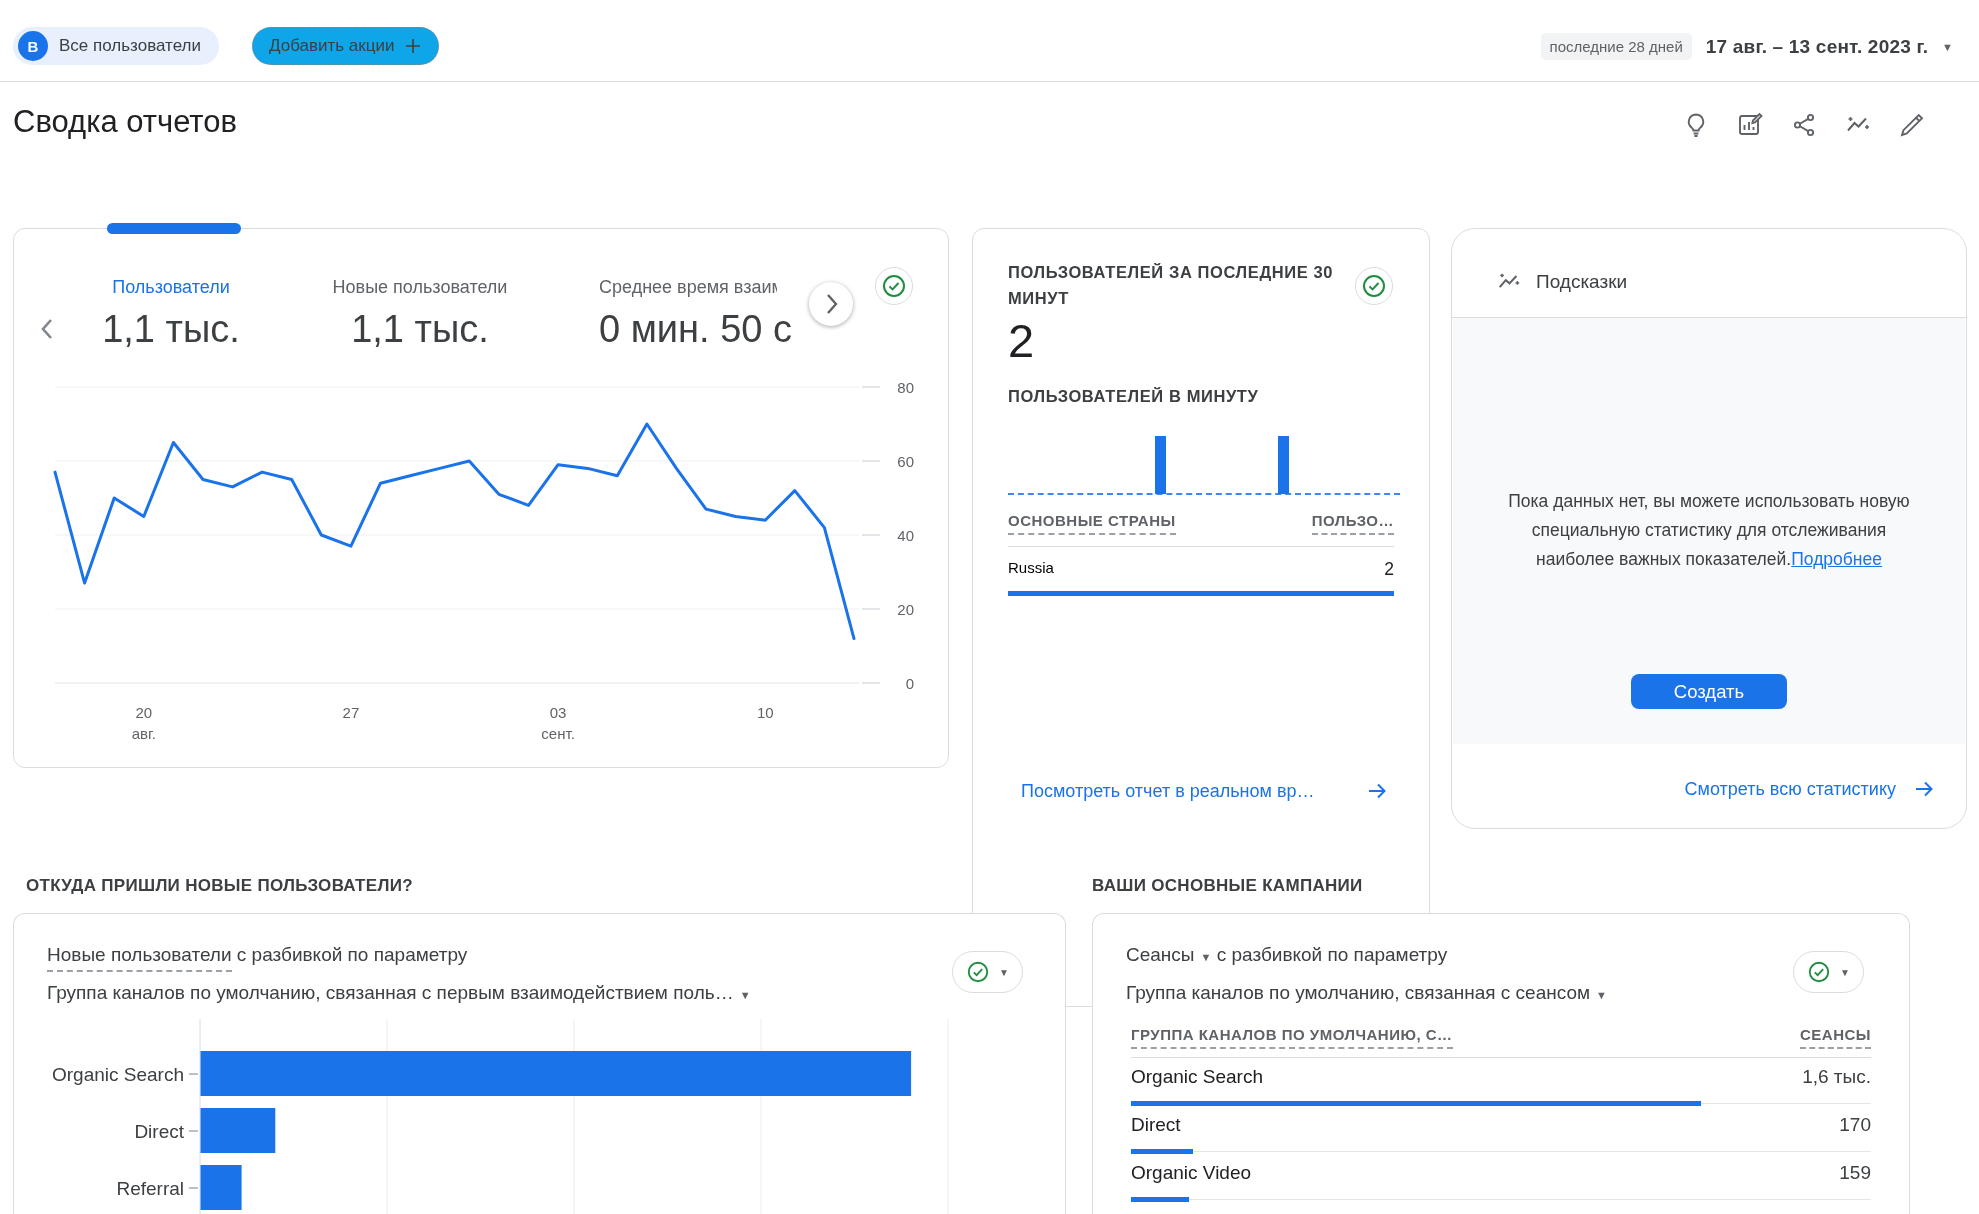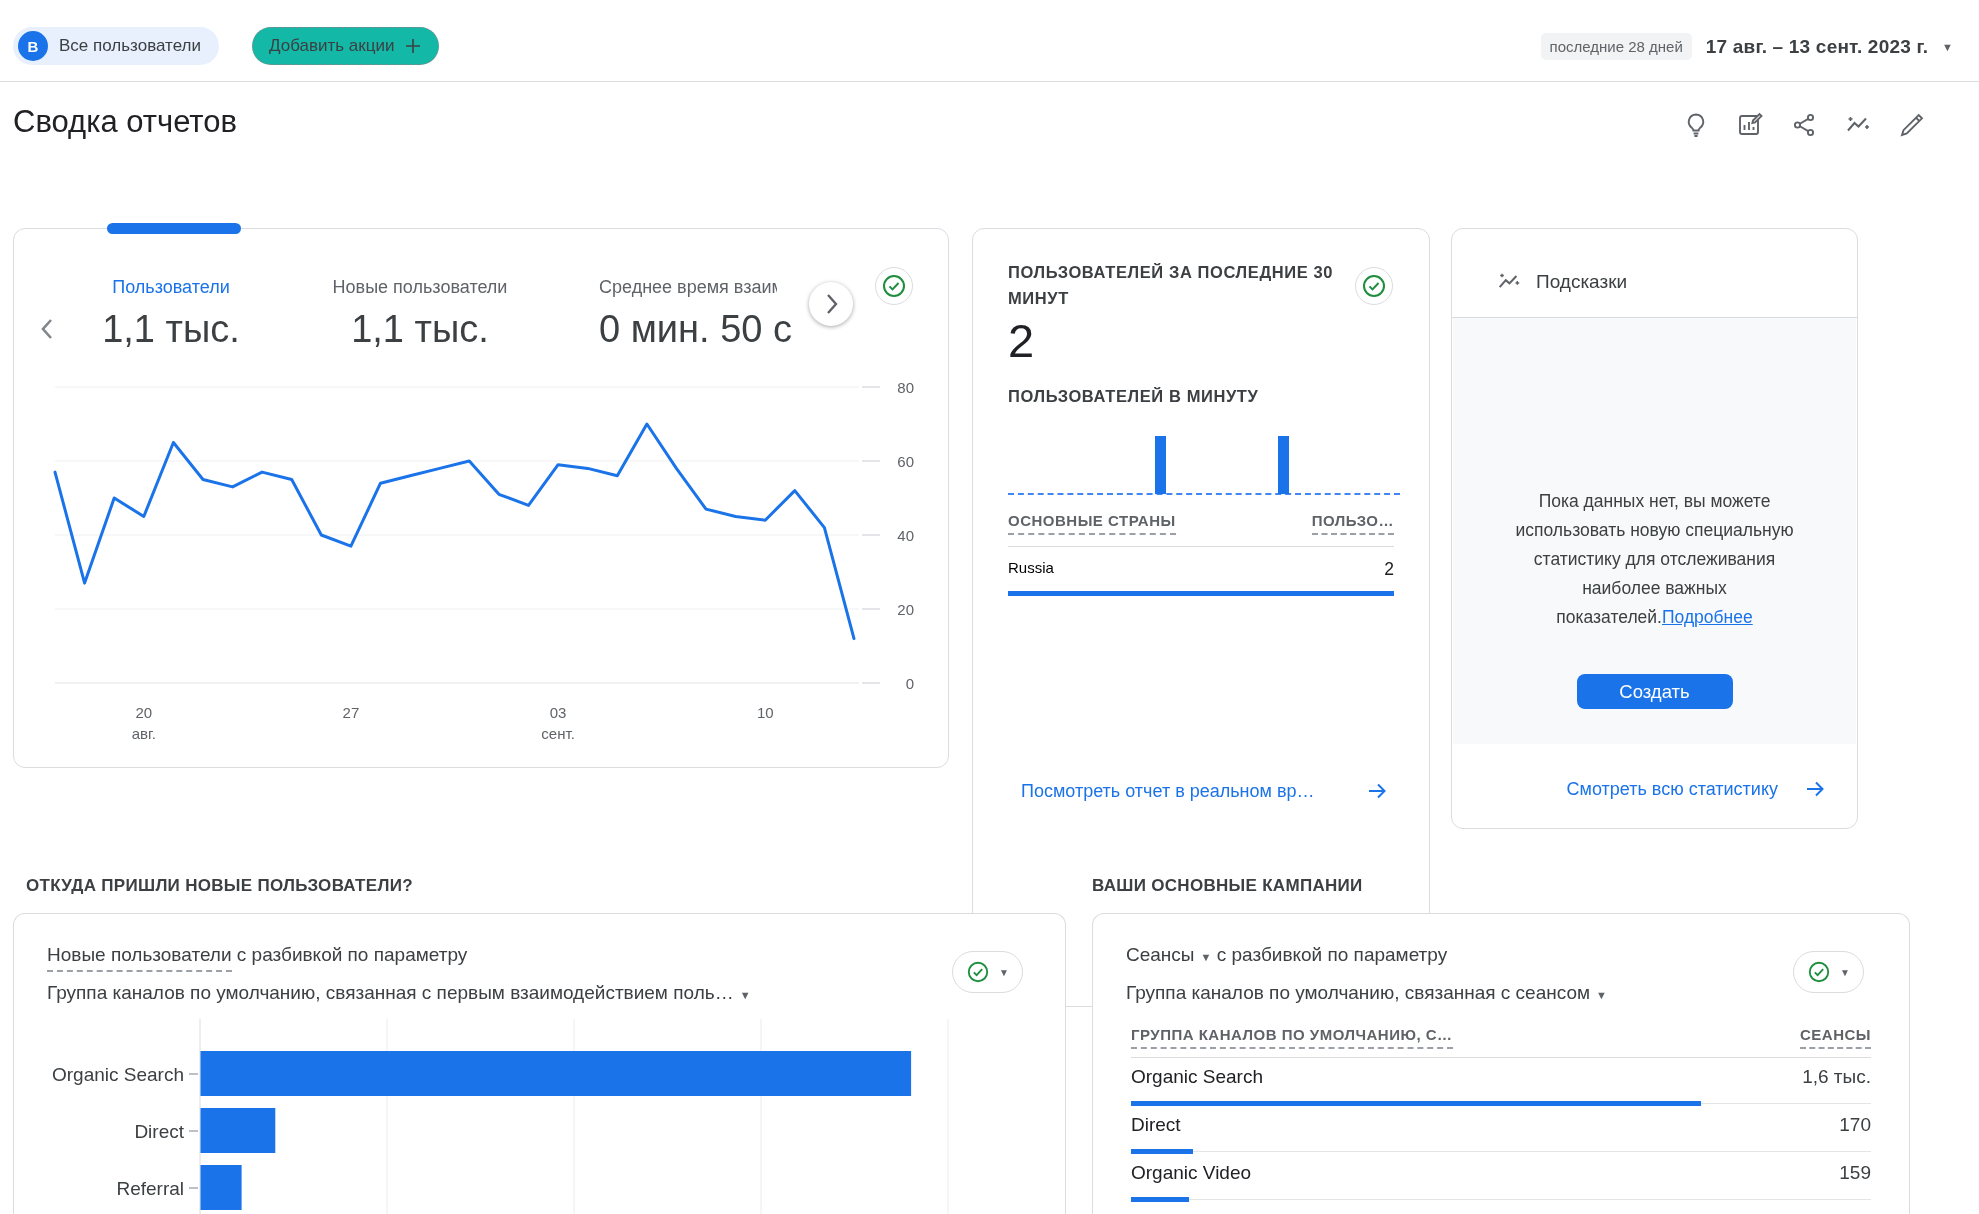--- a/index.html
+++ b/index.html
@@ -8,21 +8,21 @@
   .page { position:relative; width:1979px; height:1214px; overflow:hidden; background:#fff; }
 
   
   .chip { position:absolute; left:13px; top:27px; height:38px; border-radius:19px;
           background:#e8f0fe; display:flex; align-items:center; padding:0 18px 0 5px; cursor:pointer; }
   .chip .avatar { width:30px; height:30px; border-radius:50%; background:#1a73e8; color:#fff;
           font-size:15px; font-weight:bold; display:flex; align-items:center; justify-content:center; }
   .chip .chip-label { margin-left:11px; font-size:17px; color:#3c4043; }
   .add-btn { position:absolute; left:252px; top:27px; height:38px; border-radius:19px;
           border:1px dashed #80868b; display:flex; align-items:center; gap:10px; padding:0 16px;
-          font-size:17px; color:#3c4043; background:#14b8a6; cursor:pointer; }
+          font-size:17px; color:#3c4043; background:#0ea5e9; cursor:pointer; }
   .add-btn svg { display:block; }
   .date-area { position:absolute; right:26px; top:33px; display:flex; align-items:center; gap:14px; cursor:pointer; }
   .date-badge { background:#f1f3f4; border-radius:5px; padding:5px 9px; font-size:15px; color:#5f6368; }
   .date-text { font-size:19px; font-weight:700; color:#3c4043; letter-spacing:.2px; }
   .date-caret { font-size:11px; color:#5f6368; }
   .top-divider { position:absolute; left:0; top:81px; width:1979px; height:1px; background:#dadce0; }
 
   
   .page-title { position:absolute; left:13px; top:104px; font-size:31px; font-weight:400; color:#202124; }
   .toolbar { position:absolute; top:111px; left:1682px; display:flex; gap:26px; align-items:center; }
@@ -69,34 +69,34 @@
   .rt-th.left { left:35px; } .rt-th.right { right:35px; }
   .rt-divider { position:absolute; left:35px; right:35px; top:317px; height:1px; background:#dadce0; }
   .rt-row-label { position:absolute; left:35px; top:330px; font-size:15px; color:#000000;text-align:center; }
   .rt-row-value { position:absolute; right:35px; top:330px; font-size:17.5px; color:#202124; }
   .rt-row-bar-track { position:absolute; left:35px; right:35px; top:362px; height:5px; }
   .rt-row-bar { height:5px; background:#1a73e8; }
   .card-footer-link { position:absolute; display:flex; align-items:center; font-size:18px; color:#1a73e8; cursor:pointer; }
   .rt-footer { left:48px; right:40px; top:550px; justify-content:space-between; }
 
   
-  .insights-card { left:1451px; top:228px; width:407px; height:601px; }
+  .insights-card { left:1451px; top:228px; width:516px; height:601px;border-radius:24px; }
   .ins-header-icon { position:absolute; left:44px; top:40px; }
   .ins-title { position:absolute; left:84px; top:42px; font-size:19px; color:#3c4043; }
   .ins-divider { position:absolute; left:0; right:0; top:88px; height:1px; background:#dadce0; }
   .ins-body { position:absolute; left:1px; right:1px; top:89px; height:426px; background:#f8f9fa; }
   .ins-headline { position:absolute; left:40px; right:40px; top:152px; text-align:center;
                   font-size:18.5px; font-weight:700; color:#202124; line-height:30px; }
   .ins-paragraph { position:absolute; left:42px; right:42px; top:258px; text-align:center;
                   font-size:17.5px; color:#3c4043; line-height:29px; }
   .ins-paragraph a { color:#1a73e8; text-decoration:underline; cursor:pointer; }
   .ins-button { position:absolute; left:50%; transform:translateX(-50%); top:445px; width:156px; height:35px;
                 background:#1a73e8; color:#fff; border:none; border-radius:8px; font-size:18.5px;
                 font-family:inherit; cursor:pointer; }
-  .ins-footer { right:30px; top:548px; gap:25px; }
+  .ins-footer { right:30px; top:548px; gap:16px; }
 
   
   .section-heading { position:absolute; top:876px; font-size:17px; font-weight:700; letter-spacing:.3px; color:#3c4043; }
   .sh-left { left:26px; } .sh-right { left:1092px; }
 
   .newusers-card { left:13px; top:913px; width:1053px; height:330px; border-bottom:none; }
   .card-title-line1 { position:absolute; left:33px; top:30px; font-size:19px; color:#3c4043; }
   .card-title-line2 { position:absolute; left:33px; top:68px; font-size:19px; color:#3c4043; }
   .title-caret { font-size:11px; color:#5f6368; margin-left:6px; }
   .metric-dashed { border-bottom:2px dashed #9aa0a6; padding-bottom:5px; }

